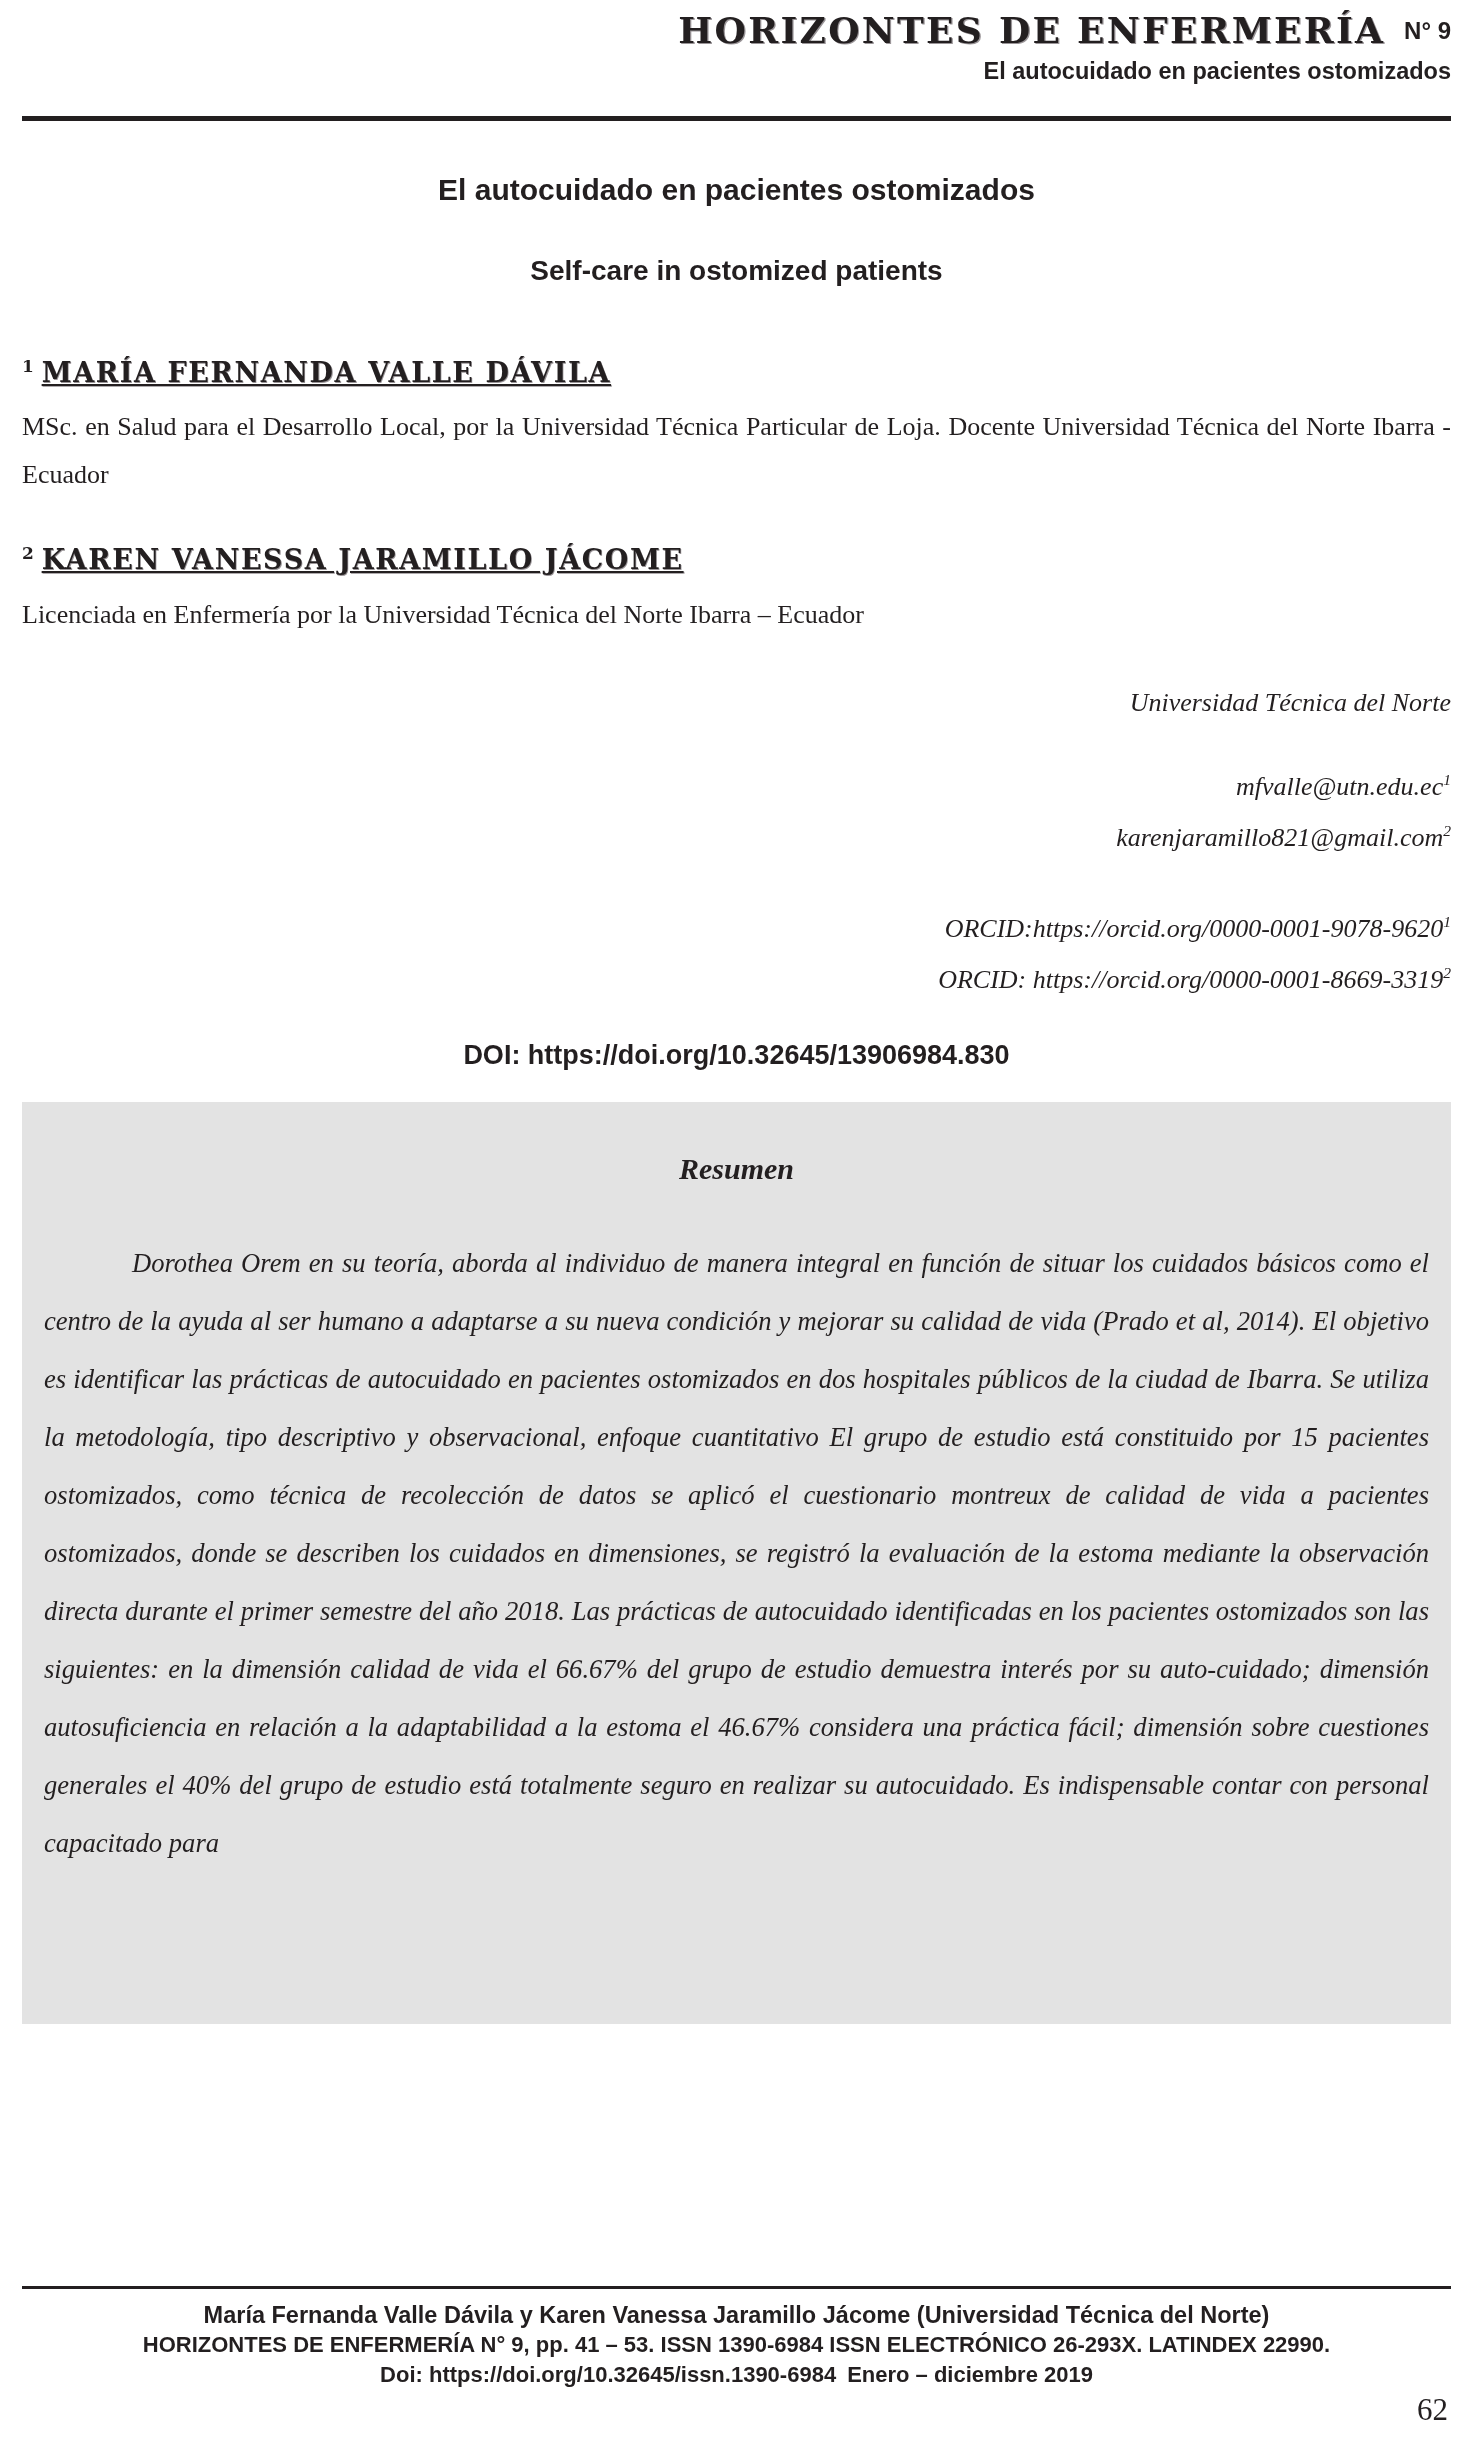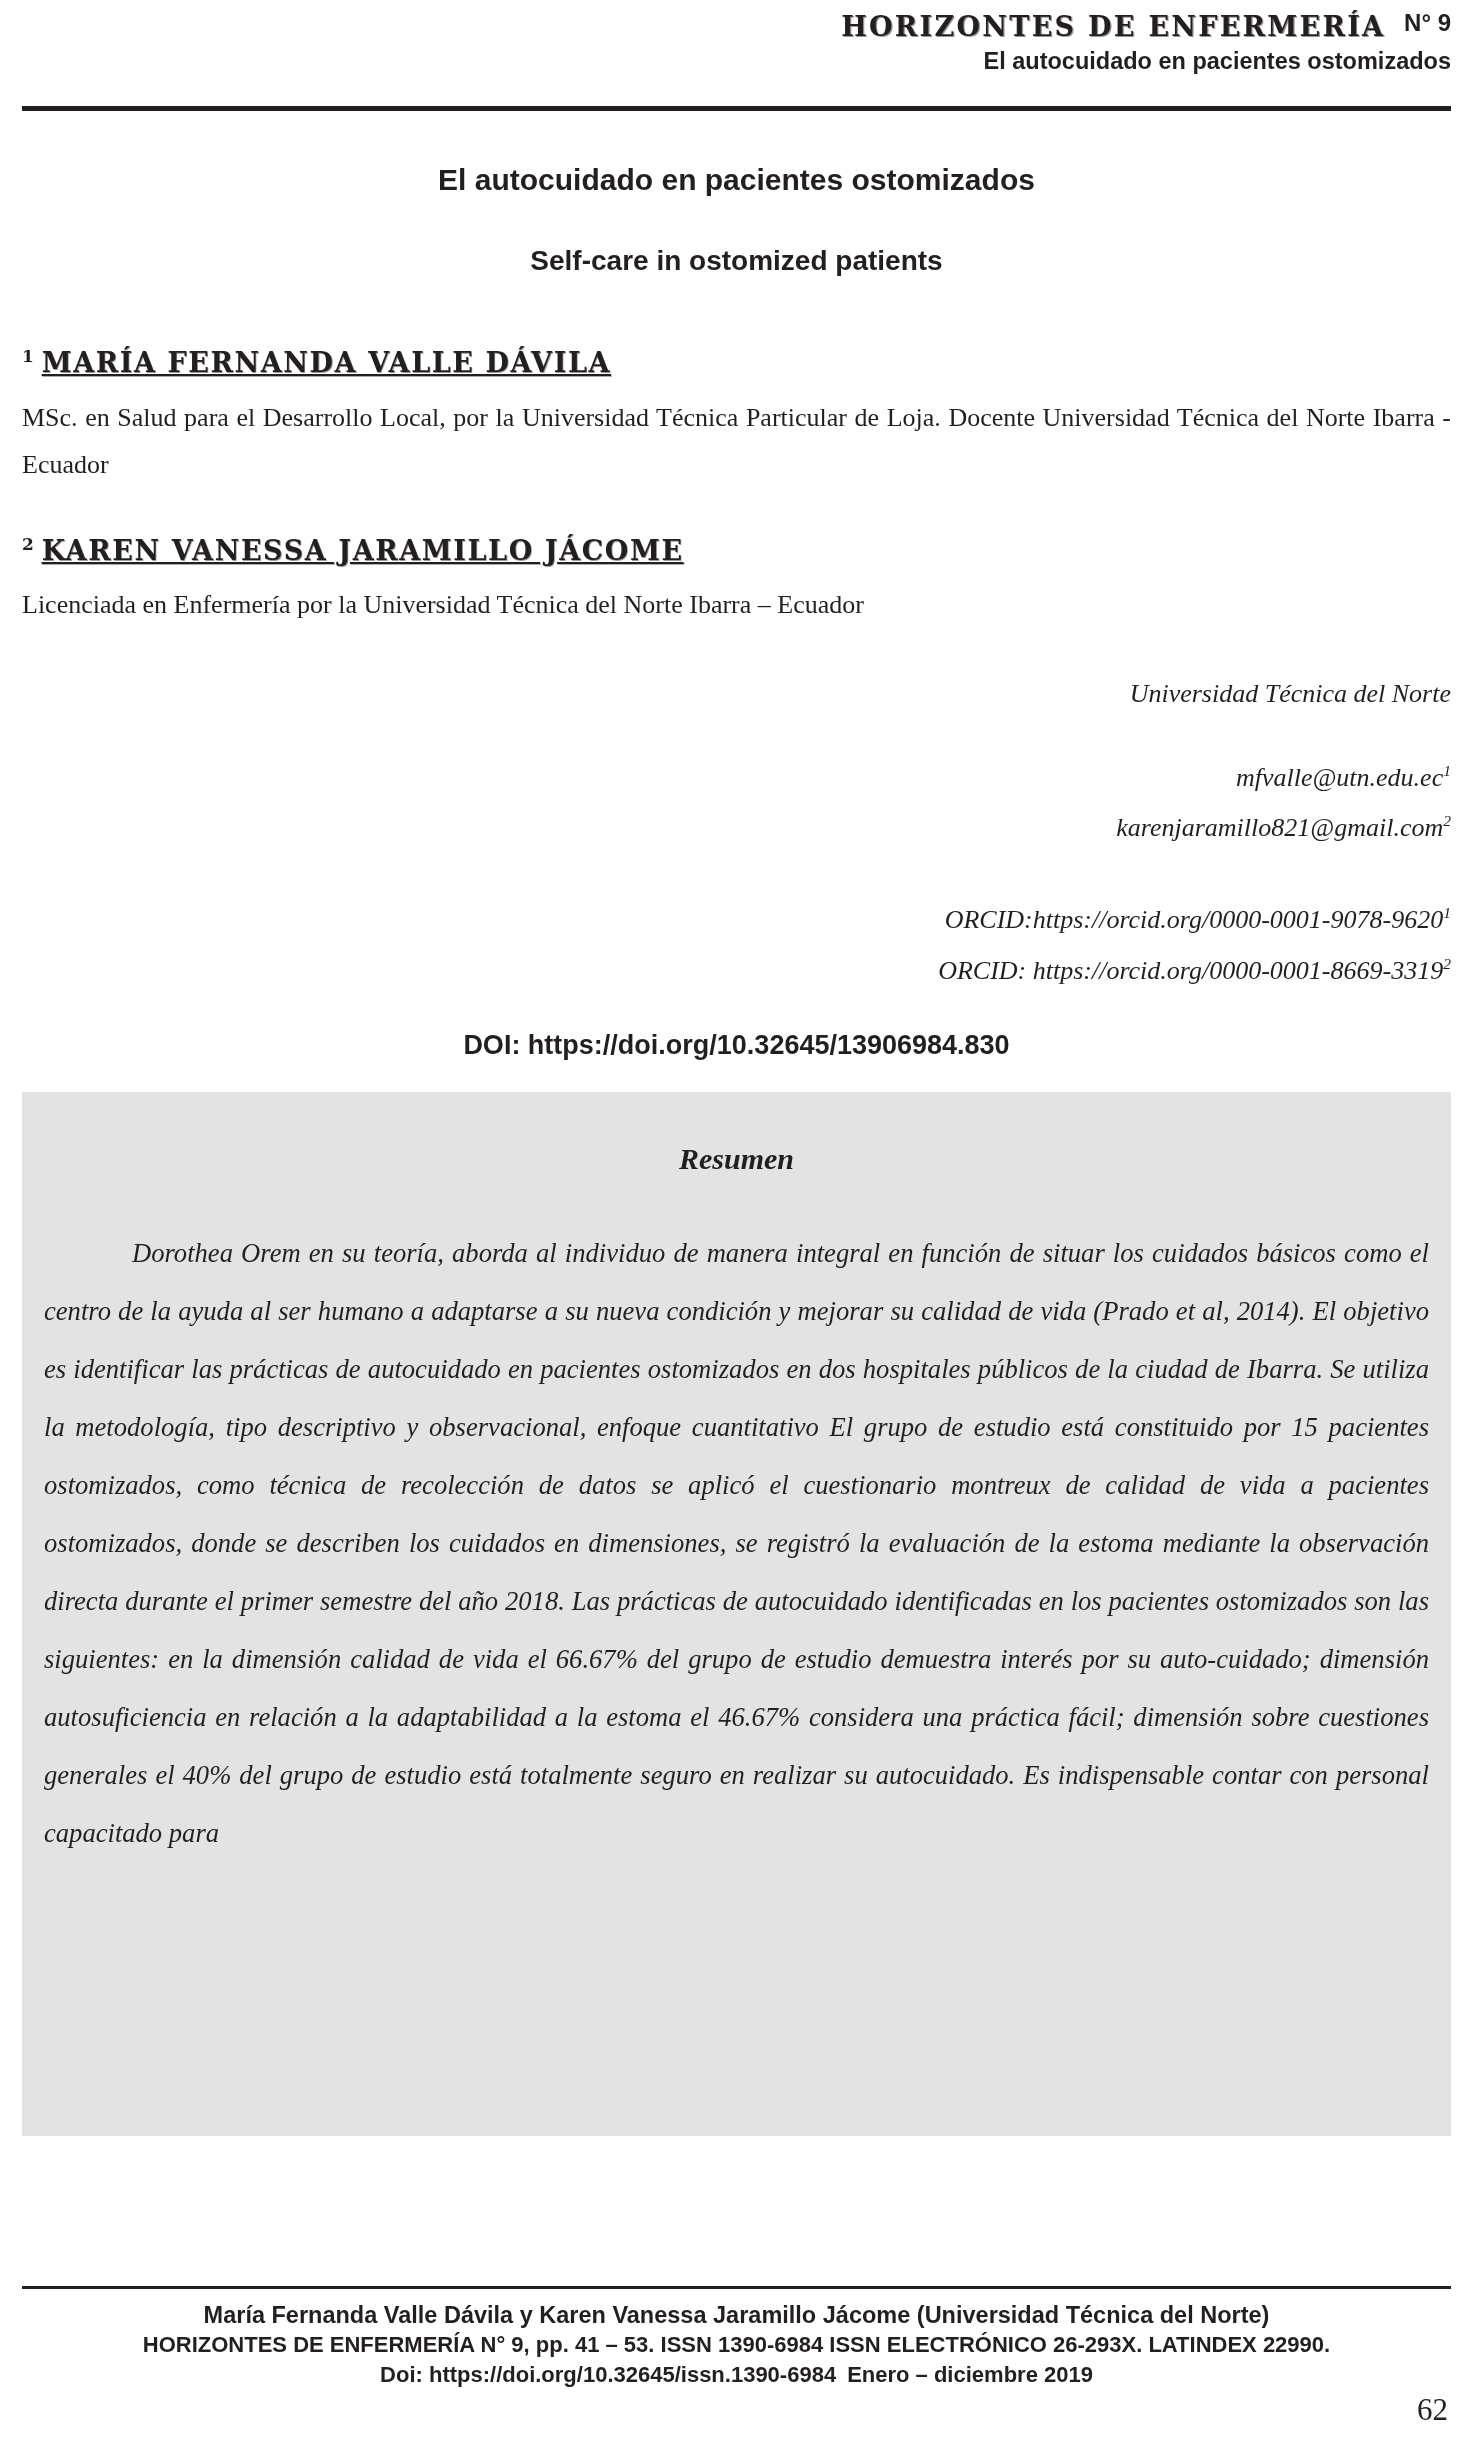--- a/index.html
+++ b/index.html
@@ -16,21 +16,21 @@
     width: 1484px; height: 2462px;
     padding: 0 33px 0 22px;
   }
 
   
   .journal-header { padding-top: 9.4px; text-align: right; }
   .journal-title-line { white-space: nowrap; }
   .journal-title {
     font-family: "DejaVu Serif", serif;
     font-weight: 700;
-    font-size: 27px;
+    font-size: 36px;
     letter-spacing: 2.3px;
     text-shadow: 1.2px 1.2px 0 #9a9598;
   }
   .journal-issue {
     font-family: "Liberation Sans", sans-serif;
     font-weight: 700;
     font-size: 24px;
     margin-left: 15.6px;
     vertical-align: 4.7px;
   }
@@ -109,21 +109,21 @@
     margin-top: 34px;
     text-align: center;
     font-family: "Liberation Sans", sans-serif;
     font-weight: 700;
     font-size: 27px;
   }
 
   
   .abstract-box {
     margin-top: 31px;
-    height: 1044px;
+    height: 922px;
     background: #e3e3e3;
     padding: 50px 22px 23.5px 22px;
     overflow: hidden;
   }
   .abstract-heading {
     text-align: center;
     font-weight: 700; font-style: italic;
     font-size: 30px;
   }
   .abstract-text {

